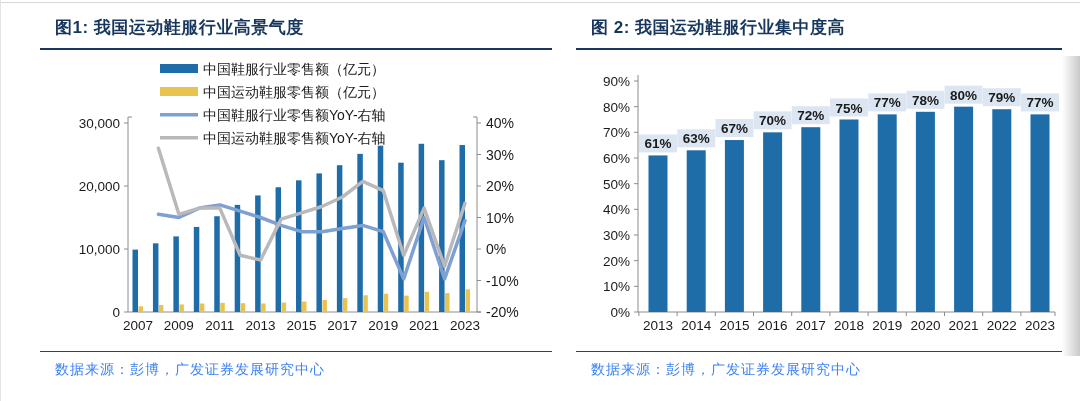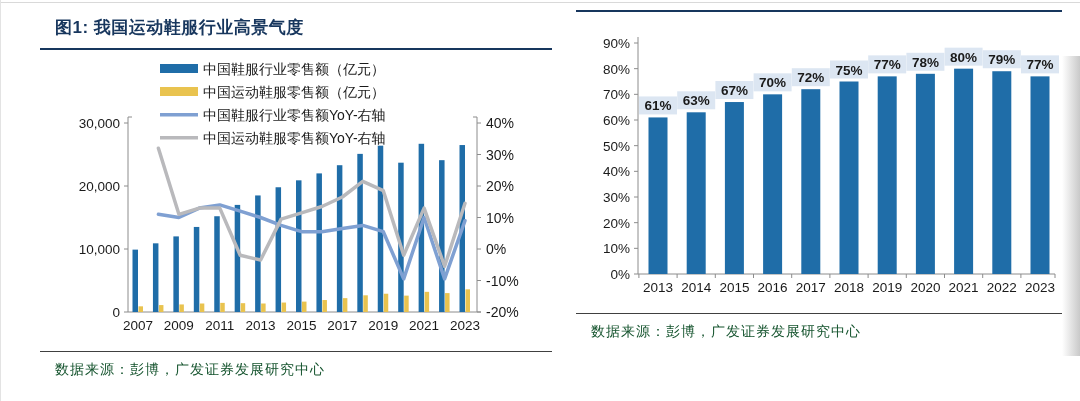--- a/index.html
+++ b/index.html
@@ -15,21 +15,21 @@
   }
   .panel{position:absolute;top:10px;}
   .panel-title{
     font-size:17px;font-weight:bold;color:#17365d;
     padding:6px 0 9px 15px;letter-spacing:0.5px;white-space:nowrap;
   }
   .title-rule{height:0;border-top:2px solid #17365d;}
   .chart-wrap{display:block;}
   .source-rule{height:0;border-top:1.5px solid #404040;margin-top:1px;}
   .source-text{
-    font-size:14px;color:#14532d;padding:9px 0 0 15px;letter-spacing:1px;
+    font-size:14px;color:#3b82f6;padding:9px 0 0 15px;letter-spacing:1px;
     font-family:"Liberation Serif","DejaVu Serif",serif;
   }
 </style>
 </head>
 <body>
 
 <div class="page">
   <div class="top-edge"></div>
   <div class="left-edge"></div>
 
@@ -116,20 +116,21 @@
         <rect x="120" y="63" width="38" height="3.5" fill="#7fa0d2"></rect>
         <text x="163" y="70" font-size="14px" fill="#1a1a1a">中国鞋服行业零售额YoY-右轴</text>
         <rect x="120" y="86" width="38" height="3.5" fill="#b9b9bc"></rect>
         <text x="163" y="93" font-size="14px" fill="#1a1a1a">中国运动鞋服零售额YoY-右轴</text>
       </svg>
     <div class="source-rule"></div>
     <div class="source-text">数据来源：彭博，广发证券发展研究中心</div>
   </div>
 
   <div class="panel" style="left:576px;width:486px;">
+    <div class="panel-title">图 2:  我国运动鞋服行业集中度高</div>
     <div class="title-rule"></div>
     <svg id="chart-right" class="chart-wrap" width="486" height="300" viewBox="0 0 486 300">
         <line x1="62" y1="25" x2="62" y2="262" stroke="#8c8c8c" stroke-width="1"></line>
         <line x1="62" y1="262" x2="479" y2="262" stroke="#8c8c8c" stroke-width="1"></line>
         <line x1="58" y1="262" x2="62" y2="262" stroke="#8c8c8c" stroke-width="1"></line>
         <text x="54" y="267" text-anchor="end" font-size="13.5px" fill="#1a1a1a">0%</text>
         <line x1="58" y1="236.33333333333334" x2="62" y2="236.33333333333334" stroke="#8c8c8c" stroke-width="1"></line>
         <text x="54" y="241.33333333333334" text-anchor="end" font-size="13.5px" fill="#1a1a1a">10%</text>
         <line x1="58" y1="210.66666666666669" x2="62" y2="210.66666666666669" stroke="#8c8c8c" stroke-width="1"></line>
         <text x="54" y="215.66666666666669" text-anchor="end" font-size="13.5px" fill="#1a1a1a">20%</text>

